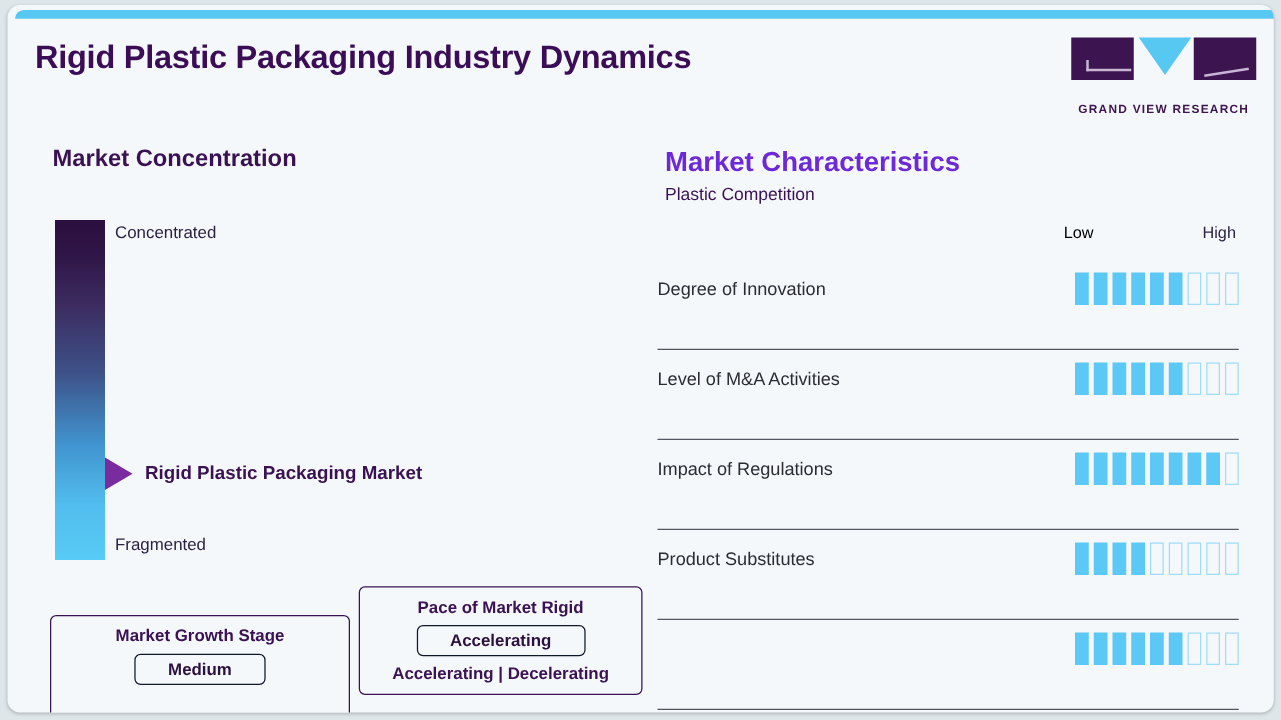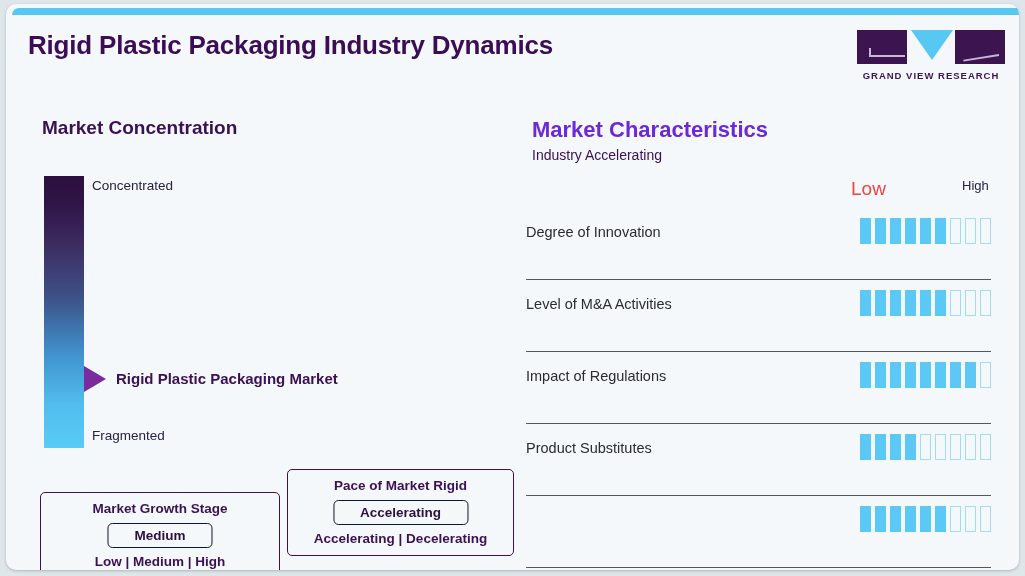--- a/index.html
+++ b/index.html
@@ -39,21 +39,21 @@
   .l2{left:12px;top:25px;width:36px;height:2px;}
   .r1{left:8px;top:24px;width:36px;height:2px;transform:rotate(-9deg);transform-origin:right center;}
   #logo-tri{
     position:absolute;left:54px;top:0;
     width:0;height:0;
     border-left:21px solid transparent;
     border-right:21px solid transparent;
     border-top:30px solid #56c8f2;
   }
   #logo-text{
-    position:absolute;top:40px;left:0;width:148px;
+    position:absolute;top:52px;left:0;width:148px;
     text-align:center;font-size:9.5px;font-weight:bold;
     letter-spacing:1.0px;color:#3c1450;
   }
   
   #mc-title{
     position:absolute;left:36px;top:113px;
     font-size:19px;font-weight:bold;color:#3a1152;
   }
   #gradbar{
     position:absolute;left:38px;top:172px;width:40px;height:272px;
@@ -102,21 +102,21 @@
   #mch-title{
     position:absolute;left:526px;top:113px;
     font-size:22px;font-weight:bold;color:#6d28d9;
   }
   #mch-sub{
     position:absolute;left:526px;top:143px;
     font-size:14px;color:#3a1152;
   }
   #scale-low{
     position:absolute;left:845px;top:174px;
-    font-size:19px;color:#ef4444;
+    font-size:13px;color:#000000;
   }
   #scale-high{
     position:absolute;left:956px;top:174px;
     font-size:13px;color:#2b2140;
   }
   .char-row{
     position:absolute;left:520px;width:465px;height:72px;
   }
   .char-label{
     position:absolute;left:0;top:16px;
@@ -162,31 +162,30 @@
   <div id="gradbar"></div>
   <div class="grad-lab" id="lab-conc">Concentrated</div>
   <div class="grad-lab" id="lab-frag">Fragmented</div>
 
   <div id="marker"></div>
   <div id="marker-label">Rigid Plastic Packaging Market</div>
 
   <div class="infobox" id="box-growth">
     <div class="ib-title">Market Growth Stage</div>
     <div class="ib-value">Medium</div>
-    <div class="ib-scale">Low | Medium | High</div>
   </div>
 
   <div class="infobox" id="box-pace">
     <div class="ib-title">Pace of Market Rigid</div>
     <div class="ib-value">Accelerating</div>
     <div class="ib-scale">Accelerating | Decelerating</div>
   </div>
 
   <div id="mch-title">Market Characteristics</div>
-  <div id="mch-sub">Industry Accelerating</div>
+  <div id="mch-sub">Plastic Competition</div>
   <div id="scale-low">Low</div>
   <div id="scale-high">High</div>
 
   <div id="char-rows">
       <div class="char-row" style="top: 204px;">
         <div class="char-label">Degree of Innovation</div>
         <div class="bars">
           <span class="bar on"></span>
           <span class="bar on"></span>
           <span class="bar on"></span>

